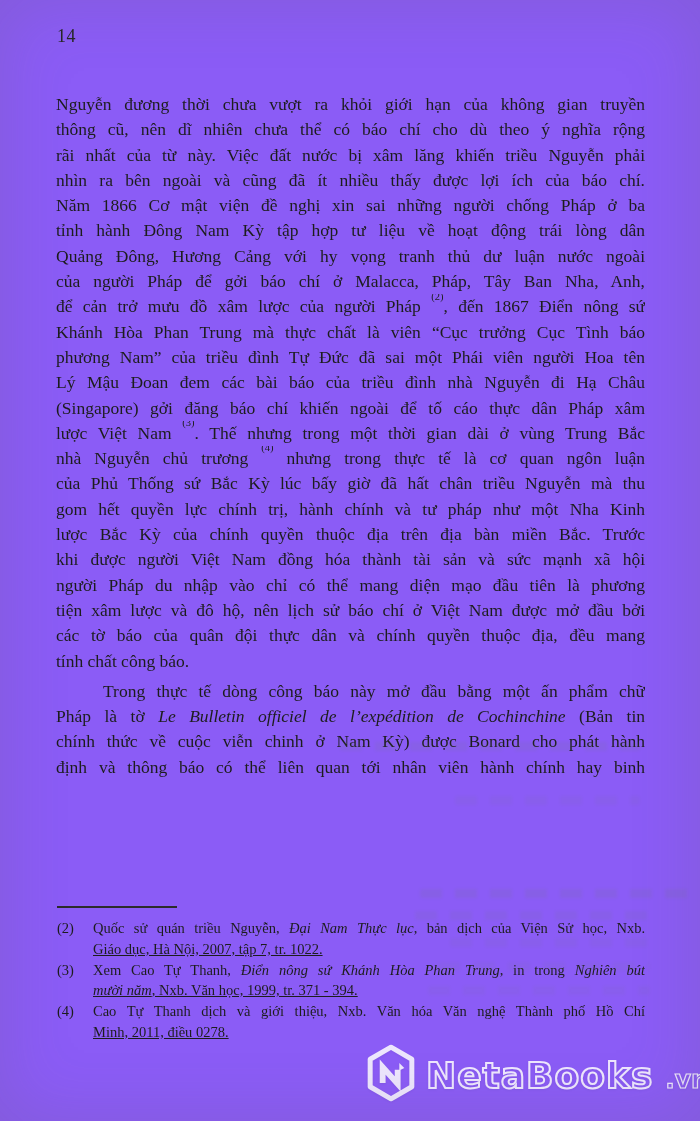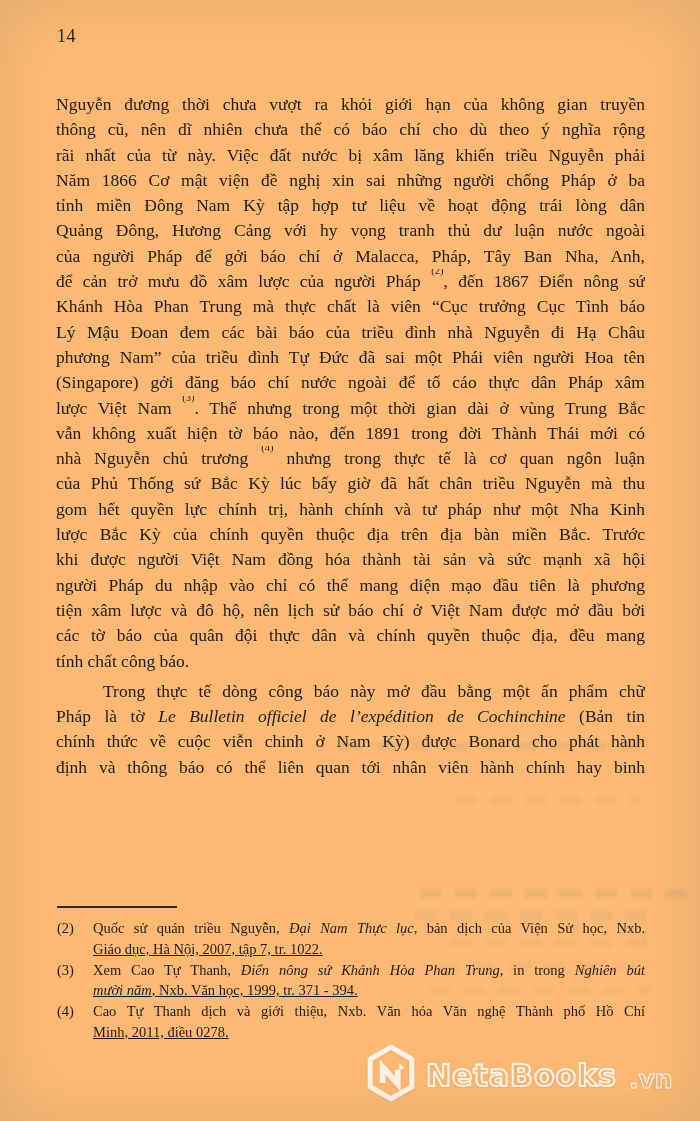--- a/index.html
+++ b/index.html
@@ -1,20 +1,20 @@
 <!DOCTYPE html>
 <html><head>
 <meta charset="utf-8">
 <style>
   html,body{margin:0;padding:0;}
   #page{
     position:relative;
     width:700px;height:1121px;
     background:radial-gradient(ellipse at 48% 38%, #edebe7 0%, #e7e4df 55%, #ded bd5 100%);
-    background-color:#fdba74;
+    background-color:#8b5cf6;
     overflow:hidden;
     font-family:"Liberation Serif","DejaVu Serif",serif;
     color:#1d1d1d;
   }
   .vignette{position:absolute;inset:0;box-shadow:inset 0 0 70px rgba(95,88,76,.18);pointer-events:none;}
   #pagenum{position:absolute;left:57px;top:26px;font-size:18px;letter-spacing:.5px;color:#262626;}
   #body-text{position:absolute;left:56px;top:92px;width:589px;font-size:17.5px;}
   .para .line{
     line-height:25.3px;height:25.3px;overflow:hidden;
     text-align:justify;text-align-last:justify;
@@ -33,21 +33,21 @@
   .fn .fn-line.short{text-align:left;text-align-last:left;text-decoration:underline;}
   .fn .fn-line em{font-style:italic;}
   #watermark{
     position:absolute;left:366px;top:1044px;
     display:flex;align-items:center;gap:10px;
     pointer-events:none;
     filter:drop-shadow(0 1px 1px rgba(0,0,0,.06));
   }
   #wm-text{
     font-family:"DejaVu Sans","Liberation Sans",sans-serif;
-    font-size:30px;font-weight:700;letter-spacing:1px;
+    font-size:36px;font-weight:700;letter-spacing:1px;
     color:transparent;-webkit-text-stroke:2px rgba(255,255,255,.85);
   }
   #wm-tld{
     font-family:"DejaVu Sans","Liberation Sans",sans-serif;
     font-size:25px;font-weight:700;
     color:transparent;-webkit-text-stroke:1.2px rgba(255,255,255,.85);
     margin-left:2px;position:relative;top:4px;
   }
   .ghost{
     position:absolute;height:9px;border-radius:2px;
@@ -60,31 +60,31 @@
 <body>
 
 <div id="page">
   <div id="pagenum">14</div>
 
   <div id="body-text">
       <div class="para">
         <div class="line"><span>Nguyễn đương thời chưa vượt ra khỏi giới hạn của không gian truyền</span></div>
         <div class="line"><span>thông cũ, nên dĩ nhiên chưa thể có báo chí cho dù theo ý nghĩa rộng</span></div>
         <div class="line"><span>rãi nhất của từ này. Việc đất nước bị xâm lăng khiến triều Nguyễn phải</span></div>
+        <div class="line"><span>nhìn ra bên ngoài và cũng đã ít nhiều thấy được lợi ích của báo chí.</span></div>
         <div class="line"><span>Năm 1866 Cơ mật viện đề nghị xin sai những người chống Pháp ở ba</span></div>
-        <div class="line"><span>tỉnh miền Đông Nam Kỳ tập hợp tư liệu về hoạt động trái lòng dân</span></div>
+        <div class="line"><span>tỉnh hành Đông Nam Kỳ tập hợp tư liệu về hoạt động trái lòng dân</span></div>
         <div class="line"><span>Quảng Đông, Hương Cảng với hy vọng tranh thủ dư luận nước ngoài</span></div>
         <div class="line"><span>của người Pháp để gởi báo chí ở Malacca, Pháp, Tây Ban Nha, Anh,</span></div>
         <div class="line"><span>để cản trở mưu đồ xâm lược của người Pháp </span><sup>(2)</sup><span>, đến 1867 Điển nông sứ</span></div>
         <div class="line"><span>Khánh Hòa Phan Trung mà thực chất là viên “Cục trưởng Cục Tình báo</span></div>
+        <div class="line"><span>phương Nam” của triều đình Tự Đức đã sai một Phái viên người Hoa tên</span></div>
         <div class="line"><span>Lý Mậu Đoan đem các bài báo của triều đình nhà Nguyễn đi Hạ Châu</span></div>
-        <div class="line"><span>phương Nam” của triều đình Tự Đức đã sai một Phái viên người Hoa tên</span></div>
-        <div class="line"><span>(Singapore) gởi đăng báo chí nước ngoài để tố cáo thực dân Pháp xâm</span></div>
+        <div class="line"><span>(Singapore) gởi đăng báo chí khiến ngoài để tố cáo thực dân Pháp xâm</span></div>
         <div class="line"><span>lược Việt Nam </span><sup>(3)</sup><span>. Thế nhưng trong một thời gian dài ở vùng Trung Bắc</span></div>
-        <div class="line"><span>vẫn không xuất hiện tờ báo nào, đến 1891 trong đời Thành Thái mới có</span></div>
         <div class="line"><span>nhà Nguyễn chủ trương </span><sup>(4)</sup><span> nhưng trong thực tế là cơ quan ngôn luận</span></div>
         <div class="line"><span>của Phủ Thống sứ Bắc Kỳ lúc bấy giờ đã hất chân triều Nguyễn mà thu</span></div>
         <div class="line"><span>gom hết quyền lực chính trị, hành chính và tư pháp như một Nha Kinh</span></div>
         <div class="line"><span>lược Bắc Kỳ của chính quyền thuộc địa trên địa bàn miền Bắc. Trước</span></div>
         <div class="line"><span>khi được người Việt Nam đồng hóa thành tài sản và sức mạnh xã hội</span></div>
         <div class="line"><span>người Pháp du nhập vào chỉ có thể mang diện mạo đầu tiên là phương</span></div>
         <div class="line"><span>tiện xâm lược và đô hộ, nên lịch sử báo chí ở Việt Nam được mở đầu bởi</span></div>
         <div class="line"><span>các tờ báo của quân đội thực dân và chính quyền thuộc địa, đều mang</span></div>
         <div class="line short"><span>tính chất công báo.</span></div>
       </div>

